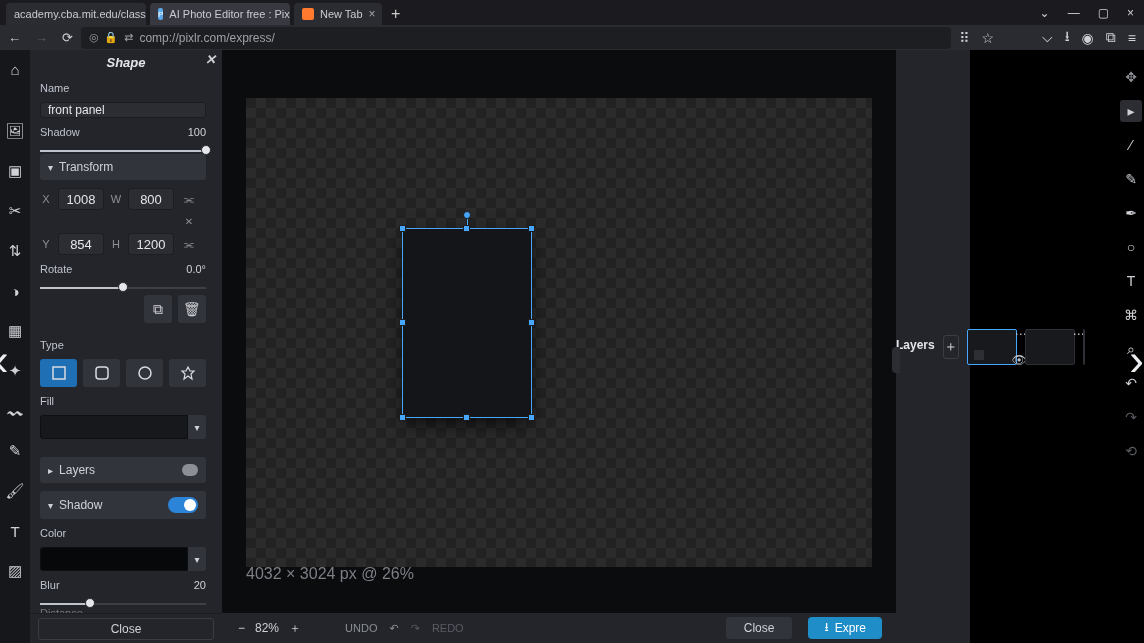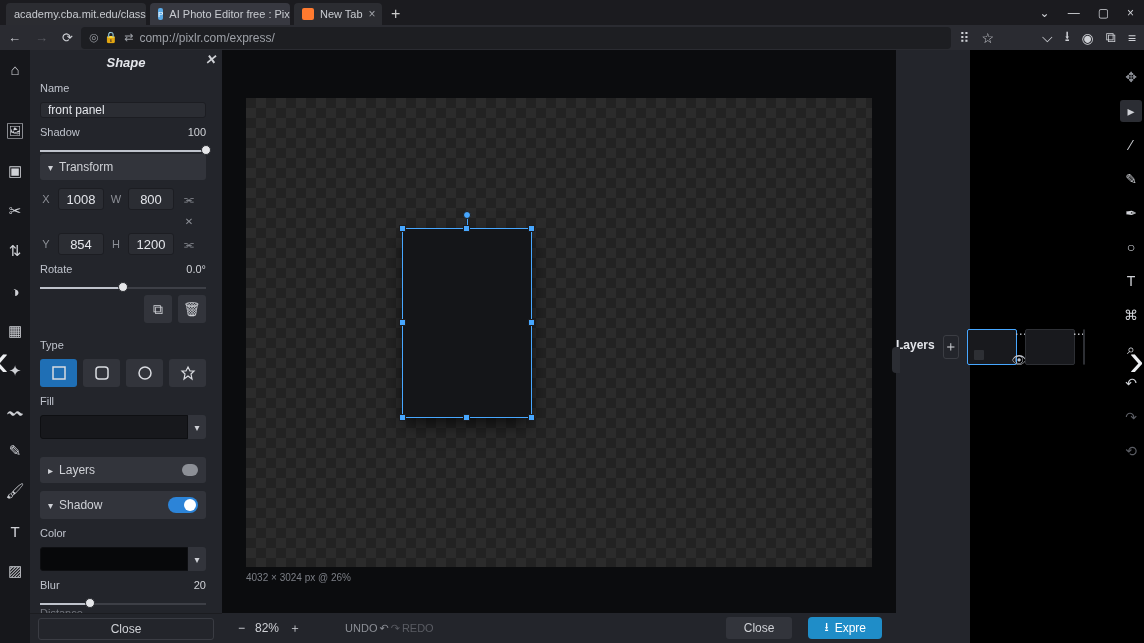--- a/index.html
+++ b/index.html
@@ -72,26 +72,26 @@
   .canvas-frame{position:absolute;left:24px;top:48px;right:24px;bottom:76px;background:#242424;
     background-image:repeating-conic-gradient(#2b2b2b 0% 25%,#222 0% 50%);background-size:20px 20px;}
   .selection{position:absolute;left:156px;top:130px;width:130px;height:190px;border:1.5px solid #47a7ff;background:rgba(20,21,24,.96);box-shadow:0 8px 18px -2px rgba(0,0,0,.7);}
   .handle{position:absolute;width:7px;height:7px;background:#47a7ff;border:1px solid #1b1c20;}
   .handle.tl{left:-4px;top:-4px;} .handle.tr{right:-4px;top:-4px;}
   .handle.bl{left:-4px;bottom:-4px;} .handle.br{right:-4px;bottom:-4px;}
   .handle.tm{left:calc(50% - 4px);top:-4px;} .handle.bm{left:calc(50% - 4px);bottom:-4px;}
   .handle.lm{left:-4px;top:calc(50% - 4px);} .handle.rm{right:-4px;top:calc(50% - 4px);}
   .rot{position:absolute;left:calc(50% - 4px);top:-18px;width:8px;height:8px;border-radius:50%;background:#47a7ff;border:1px solid #1b1c20;}
   .rot-line{position:absolute;left:calc(50% - 0.5px);top:-14px;width:1px;height:14px;background:#47a7ff;}
-  .canvas-info{position:absolute;left:24px;bottom:60px;font-size:10px;color:#7c7f86;}
+  .canvas-info{position:absolute;left:24px;bottom:60px;font-size:16px;color:#7c7f86;}
   .bottom-bar{position:absolute;left:222px;right:246px;bottom:0;height:30px;background:var(--panel);display:flex;align-items:center;justify-content:flex-end;gap:16px;padding:0 16px;}
   .bottom-left{position:absolute;left:16px;display:flex;align-items:center;gap:10px;color:#cfd1d6;}
   .btn-plain{height:22px;padding:0 18px;background:var(--panel-3);border-radius:3px;display:flex;align-items:center;justify-content:center;color:#cfd1d6;font-size:12px;}
   .btn-save{height:22px;padding:0 16px;background:#1f8dc8;border-radius:4px;display:flex;align-items:center;justify-content:center;color:#fff;font-size:12px;gap:6px;}
-  .undo-redo{color:#8c8f96;font-size:11px;display:flex;align-items:center;gap:2px;}
+  .undo-redo{color:#8c8f96;font-size:11px;display:flex;align-items:center;gap:12px;}
 
   .layers{width:74px;background:var(--panel);display:flex;flex-direction:row;align-items:center;gap:8px;padding:6px 0;}
   .layers .title{font-size:12px;font-weight:600;color:#e3e5ea;height:18px;}
   .layer-add{width:48px;height:24px;border:1px solid var(--border);border-radius:3px;display:flex;align-items:center;justify-content:center;color:#cfd1d6;font-size:14px;}
   .layer-thumb{width:50px;height:36px;background:#18191d;border:1px solid #2d2f34;border-radius:2px;position:relative;}
   .layer-thumb.selected{border-color:#47a7ff;}
   .layer-thumb .mini{position:absolute;left:6px;bottom:4px;width:10px;height:10px;background:#2d2f34;border-radius:1px;}
 
   .right-tools{width:26px;background:#000;display:flex;flex-direction:column;align-items:center;gap:12px;padding-top:76px;color:#cfd1d6;font-size:14px;}
   .right-tools .rtool{width:22px;height:22px;display:flex;align-items:center;justify-content:center;}

